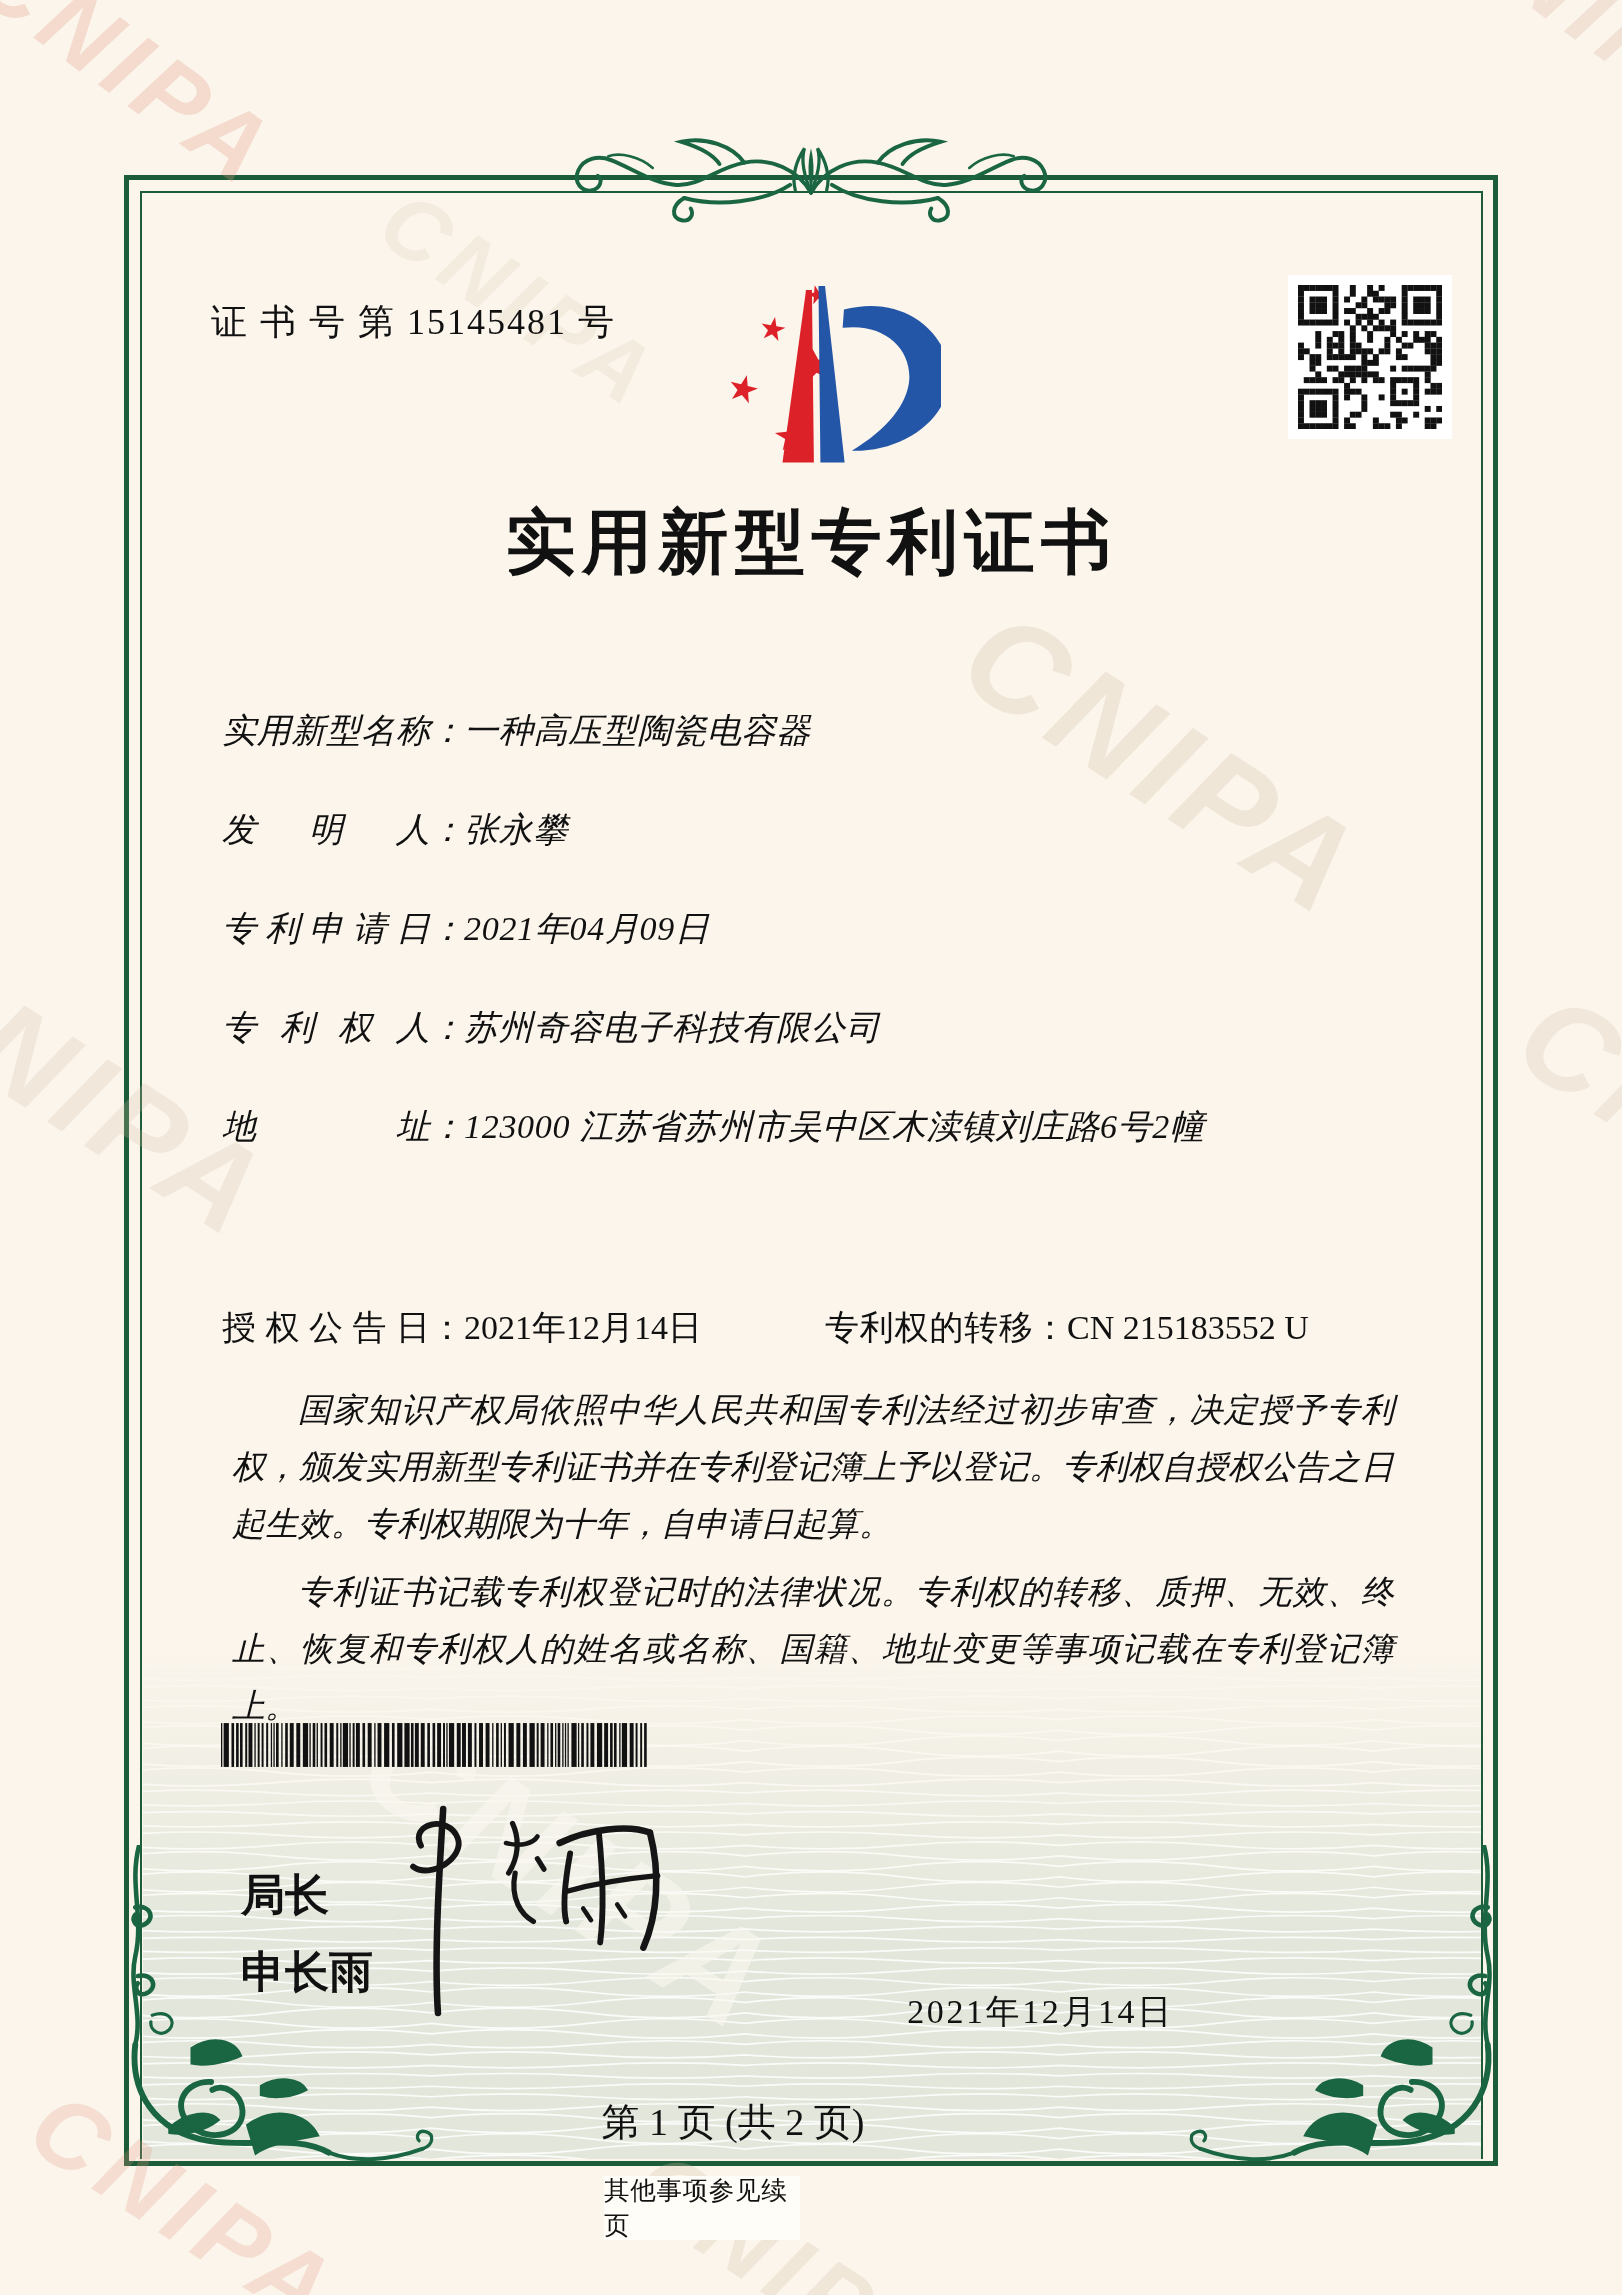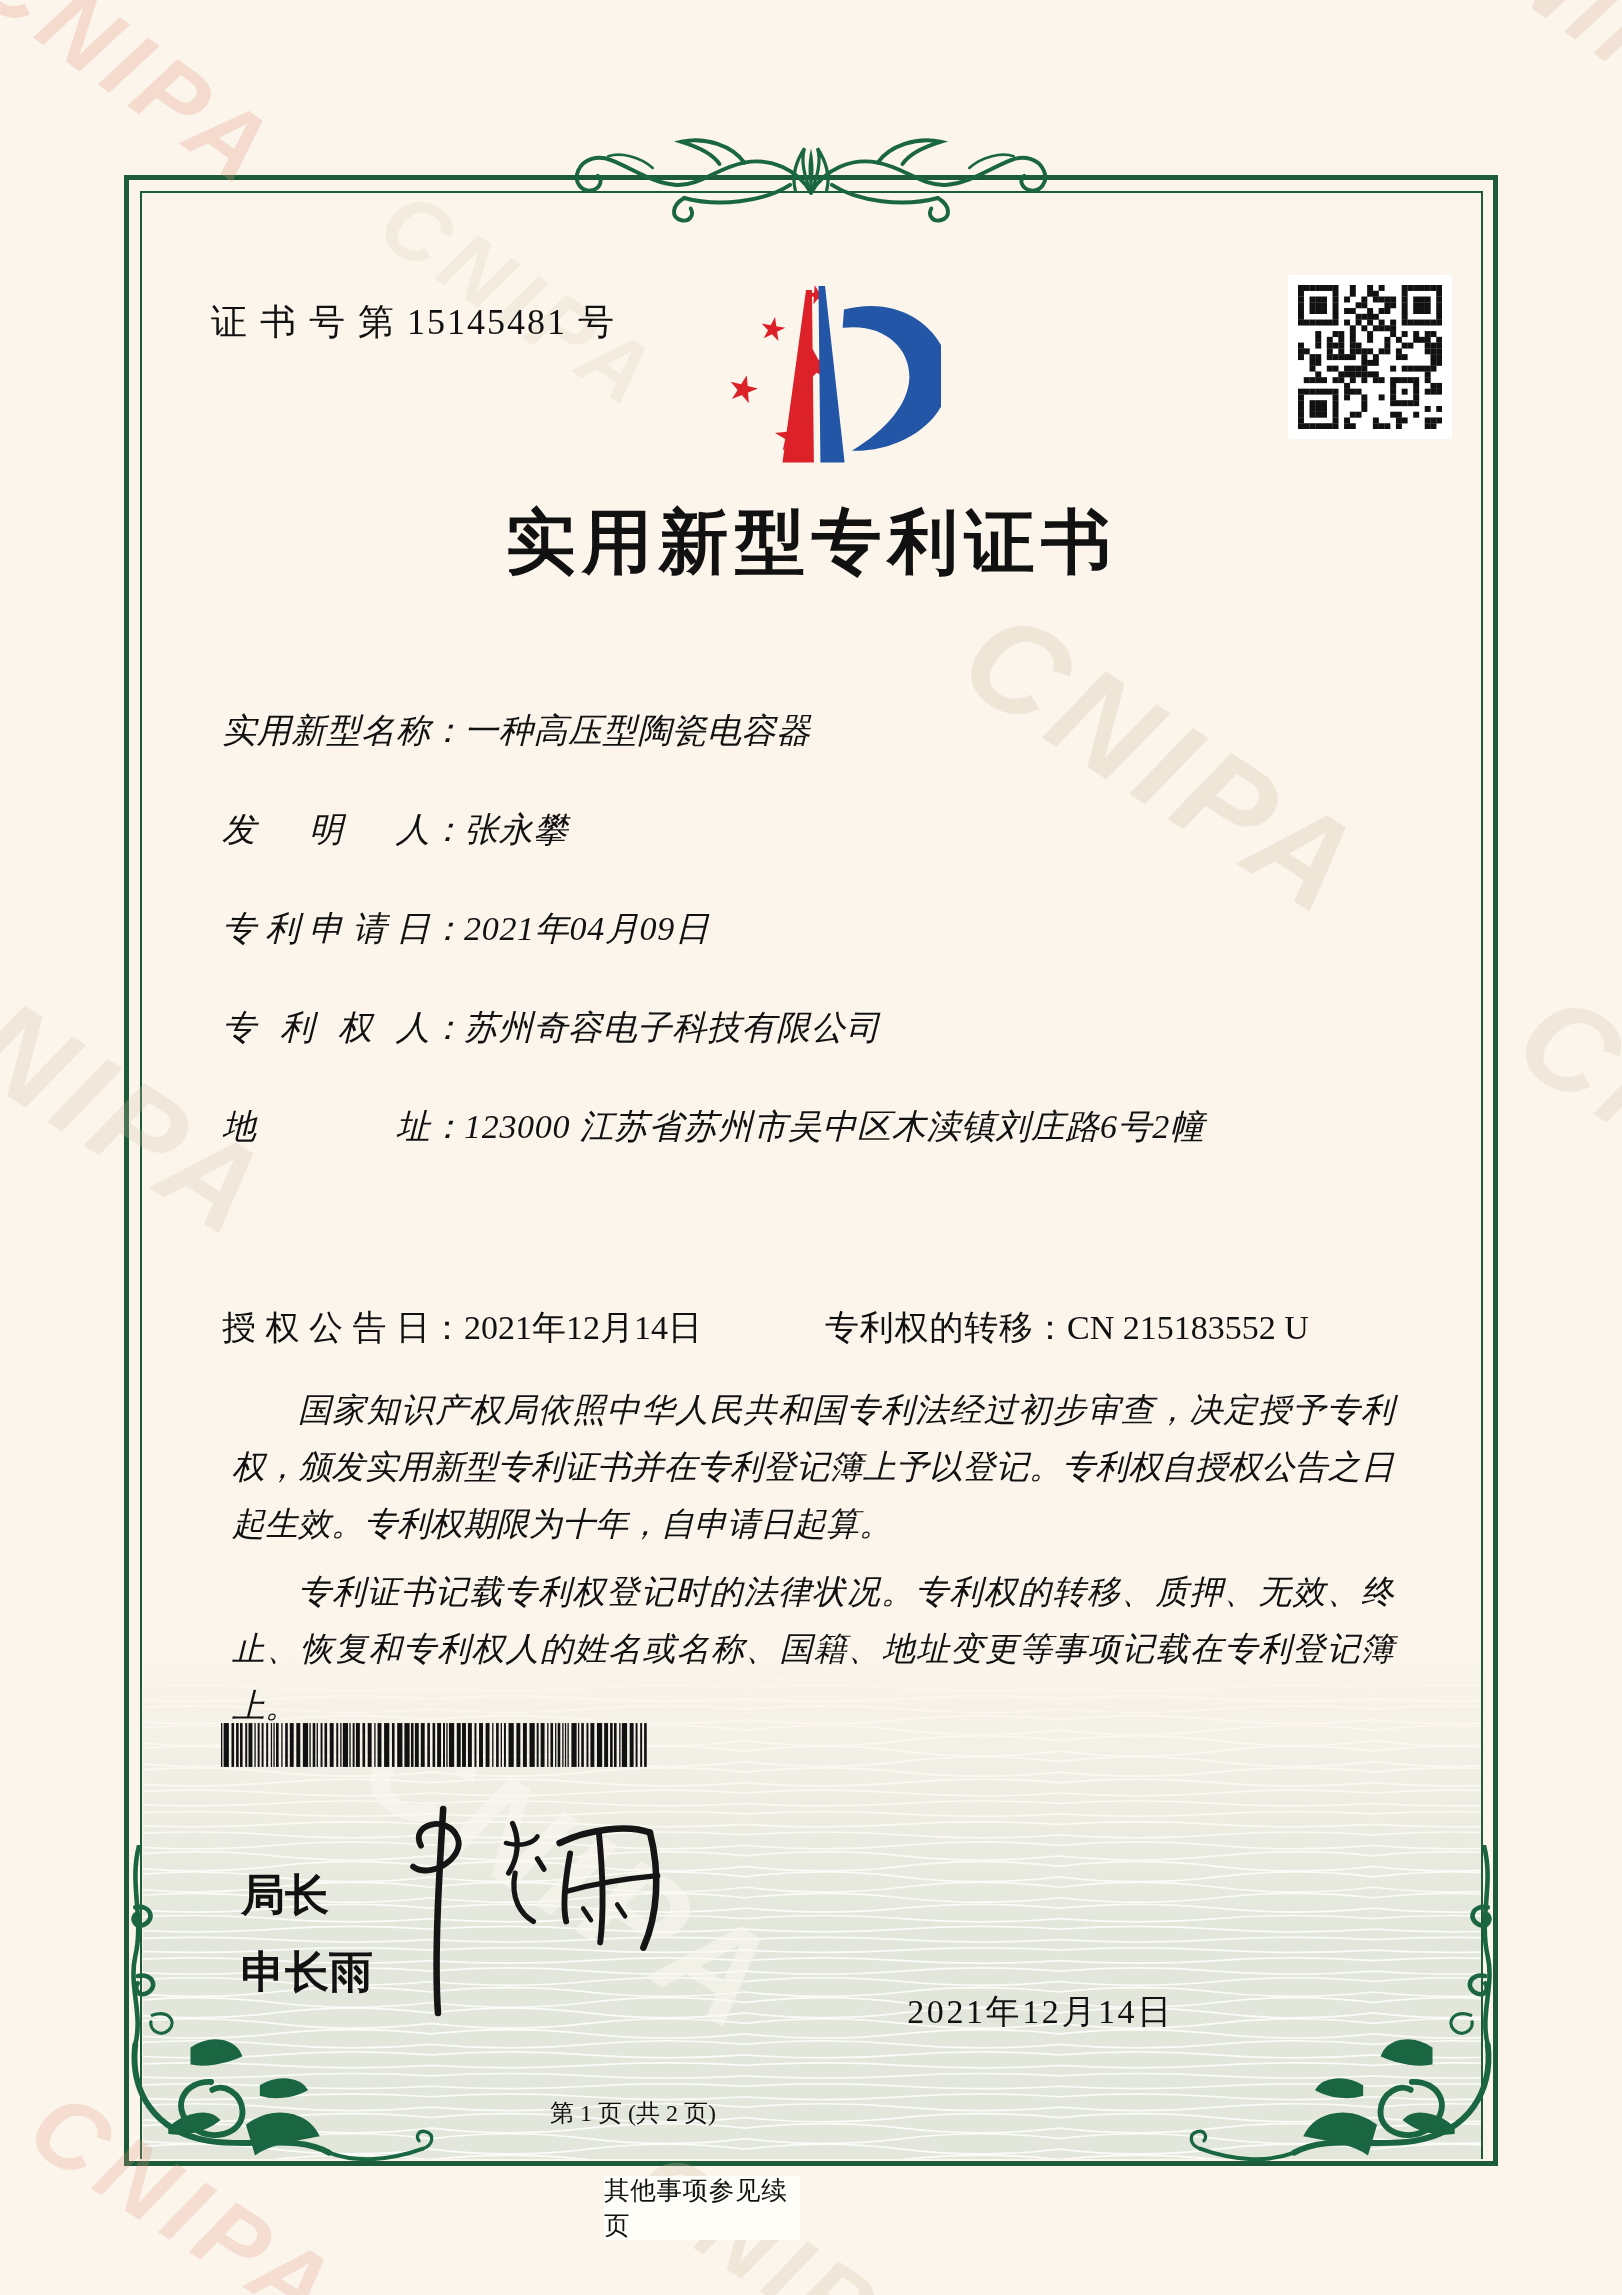--- a/index.html
+++ b/index.html
@@ -82,21 +82,21 @@
   .barcode{position:absolute;left:221px;top:1723px;width:429px;height:44px;z-index:5;}
   
   .officer{position:absolute;left:241px;top:1857px;z-index:5;font-size:44px;font-weight:600;line-height:1.76;}
   .signature{position:absolute;left:366px;top:1780px;z-index:5;}
   .issue-date{
     position:absolute;left:844px;top:1989px;width:393px;z-index:5;
     text-align:center;font-size:34px;letter-spacing:2.6px;
   }
   .page-num{
     position:absolute;left:550px;top:2097px;width:366px;z-index:5;
-    text-align:left;font-size:24px;
+    text-align:center;font-size:38px;
   }
   .footer-note{
     position:absolute;left:604px;top:2176px;width:196px;height:64px;
     background:#fffdf8;z-index:5;display:flex;align-items:center;justify-content:flex-end;
     font-size:25.5px;letter-spacing:0.7px;
   }
 </style>
 </head>
 <body>
 

